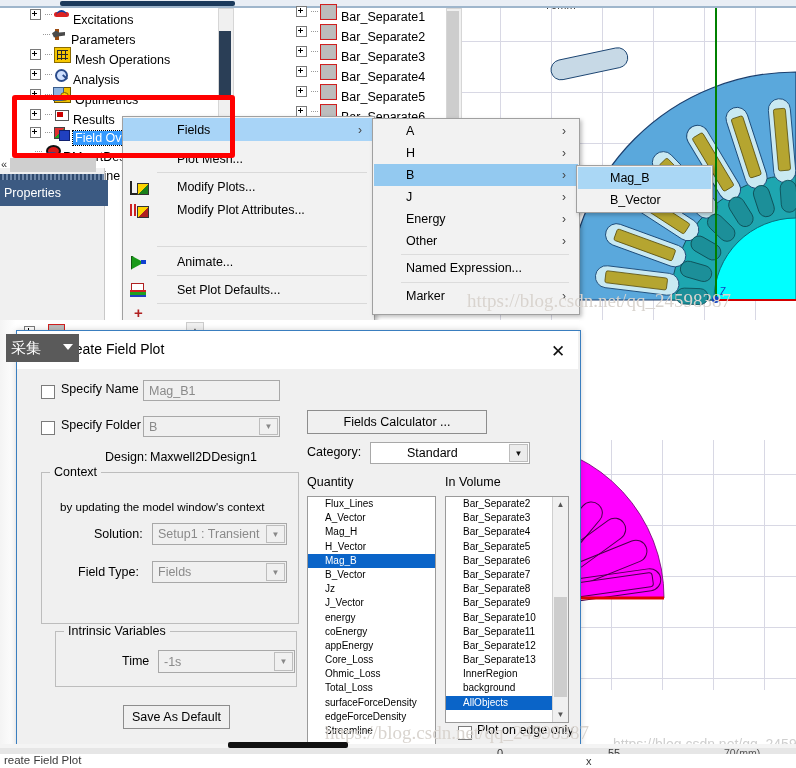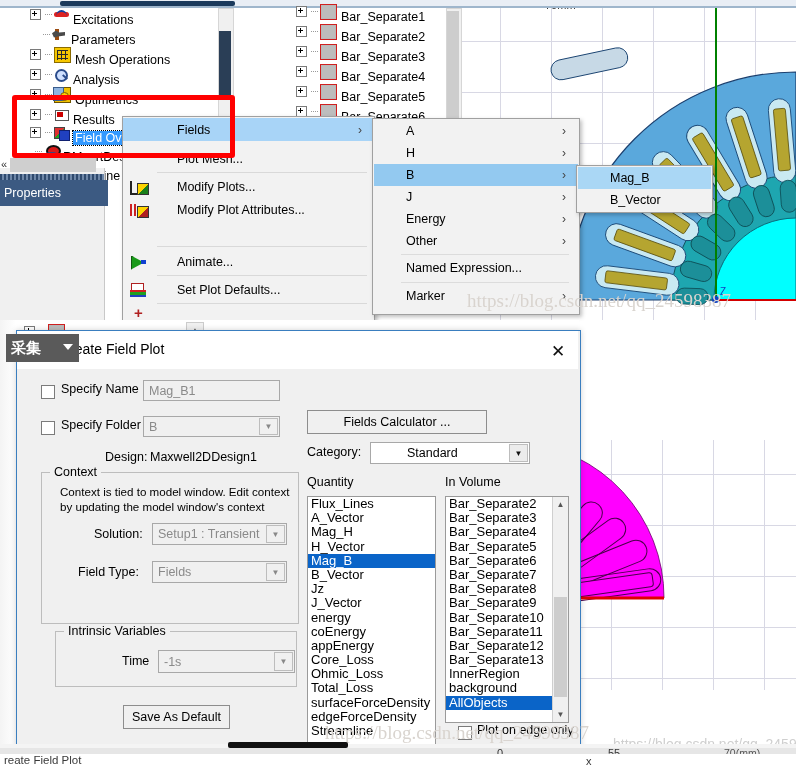--- a/index.html
+++ b/index.html
@@ -176,35 +176,35 @@
   .combo .arw{position:absolute;right:1px;top:1px;bottom:1px;width:17px;background:#f0f0f0;
     border:1px solid #bdbdbd;display:flex;align-items:center;justify-content:center;font-size:8px;color:#888;}
   .combo.en .arw{background:#ececec;color:#111;}
   .btn{position:absolute;background:#f0f0f0;border:1px solid #8d8d8d;
     font-size:12.5px;color:#000;display:flex;align-items:center;justify-content:center;}
   .btn.def{border:2px solid #555;}
   .group{position:absolute;border:1px solid #bdbdbd;}
   .group > .gt{position:absolute;top:-8px;left:8px;background:#f0f0f0;padding:0 4px;font-size:12.5px;color:#000;}
 
   .listbox{position:absolute;background:#fff;border:1px solid #9a9a9a;overflow:hidden;}
-  .listbox .li{height:14.2px;font-size:13px;color:#000;padding-left:3px;white-space:nowrap;line-height:14.2px;}
+  .listbox .li{height:14.2px;font-size:10px;color:#000;padding-left:17px;white-space:nowrap;line-height:14.2px;}
   .listbox .li.sel{background:#0a64c8;color:#fff;}
   .lb-sb{position:absolute;right:0;top:0;bottom:0;width:15px;background:#f0f0f0;border-left:1px solid #cfcfcf;}
   .lb-sb .ar{position:absolute;left:0;width:15px;height:15px;display:flex;align-items:center;
     justify-content:center;font-size:8px;color:#555;background:#f0f0f0;}
   .lb-sb .th{position:absolute;left:1px;width:13px;background:#cdcdcd;}
 
   
   .wm{position:absolute;color:#d9d4cf;font-family:"Liberation Serif", serif;pointer-events:none;}
   .wm2{position:absolute;color:#cfcfcf;font-family:"Liberation Sans", sans-serif;pointer-events:none;}
 
   
   #capture-badge{left:6px;top:334px;width:68px;height:28px;background:#5a5a5a;
     display:flex;align-items:center;color:#fff;font-size:15px;padding-left:5px;
-    font-family:"DejaVu Sans", sans-serif;font-weight:bold;}
+    font-family:"DejaVu Sans", sans-serif;}
   #capture-arrow{position:absolute;right:6px;top:10px;width:0;height:0;
     border-left:5px solid transparent;border-right:5px solid transparent;border-top:6px solid #fff;}
 
   
   #bot-strip{left:0;top:748px;width:796px;height:6px;background:#e6e6e6;}
   #bot-taskbar{left:0;top:754px;width:796px;height:14px;background:#ffffff;}
   #bot-task-txt{position:absolute;left:4px;top:0px;font-size:11.5px;color:#3a3a3a;}
   #axis-label-1{position:absolute;left:724px;top:747px;font-size:10.5px;color:#555;}
   #axis-label-0{position:absolute;left:497px;top:747px;font-size:11px;color:#333;}
   #axis-label-55{position:absolute;left:608px;top:747px;font-size:11px;color:#333;}
@@ -597,21 +597,20 @@
     <span class="combo" style="left:126px;top:47px;width:130px;height:19px;">
       <span>B</span>
       <span class="arw">▼</span>
     </span>
 
     <span class="lbl" style="left:88px;top:81px;">Design:</span>
     <span class="lbl" style="left:133px;top:81px;">Maxwell2DDesign1</span>
 
     <div class="group" style="left:24px;top:103px;width:256px;height:150px;">
       <span class="gt">Context</span>
-      <span class="lbl" style="left:18px;top:12px;font-size:11.6px;">Context is tied to model window. Edit context</span>
       <span class="lbl" style="left:18px;top:27px;font-size:11.6px;">by updating the model window's context</span>
 
       <span class="lbl" style="left:52px;top:54px;">Solution:</span>
       <span class="combo" style="left:110px;top:50px;width:128px;height:20px;">
         <span>Setup1 : Transient</span>
         <span class="arw">▼</span>
       </span>
 
       <span class="lbl" style="left:36px;top:92px;">Field Type:</span>
       <span class="combo" style="left:110px;top:88px;width:128px;height:20px;">

